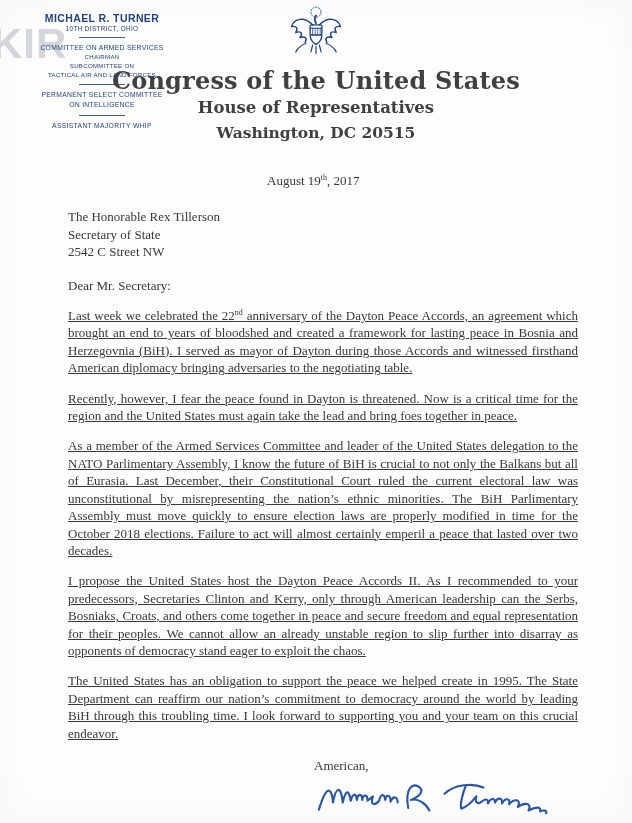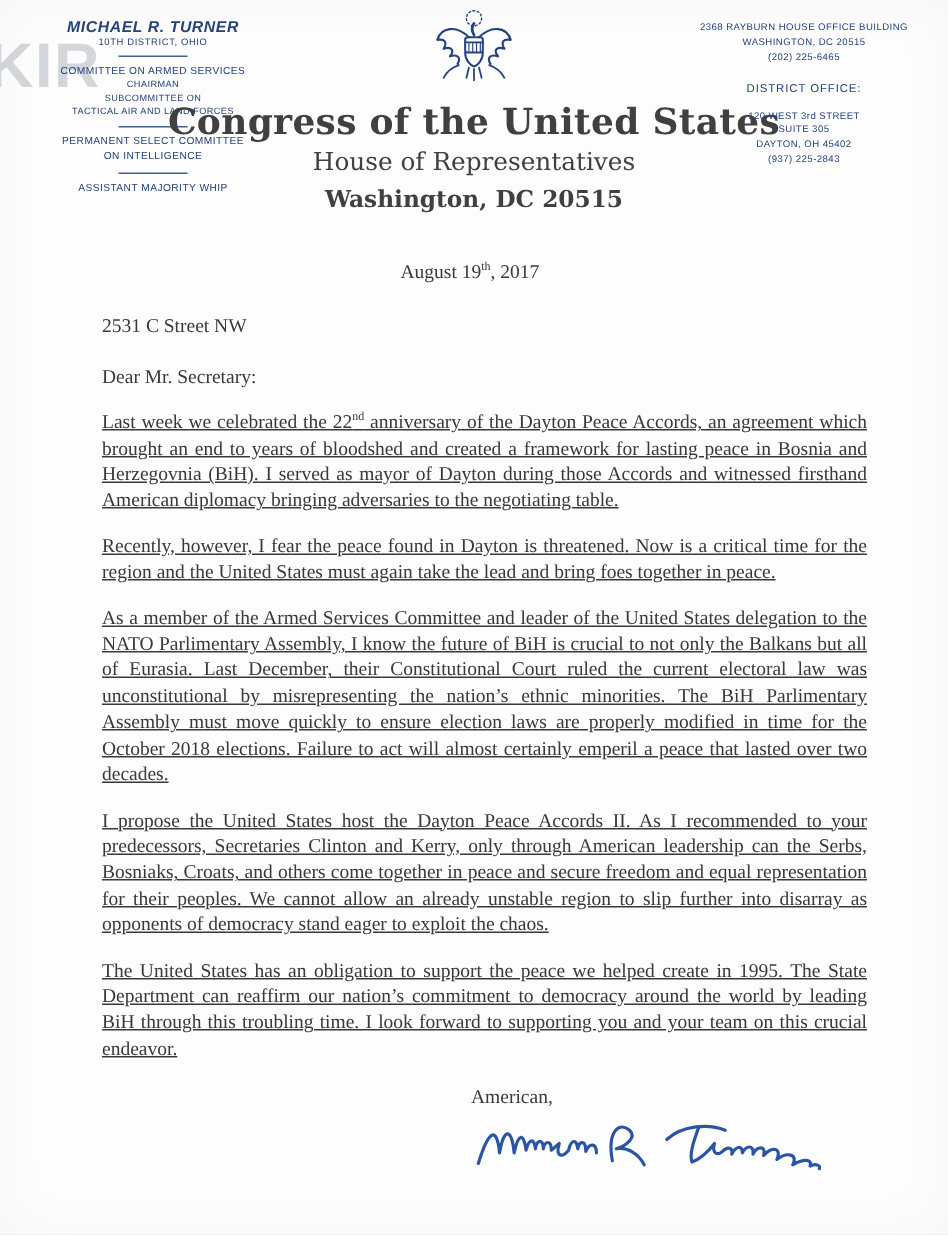--- a/index.html
+++ b/index.html
@@ -22,21 +22,21 @@
     z-index:1;user-select:none;
   }
   
   .letterhead{position:absolute;top:0;left:0;width:100%;height:160px;z-index:2;}
   .lh-left{
     position:absolute;left:6px;top:12px;width:192px;
     text-align:center;
     font-family:"Liberation Sans", sans-serif;
     color:#24437e;
   }
-  .lh-name{font-size:10.5px;font-weight:bold;letter-spacing:.4px;font-style:italic;}
+  .lh-name{font-size:10.5px;font-weight:bold;letter-spacing:.4px;}
   .lh-district{font-size:6.3px;letter-spacing:.4px;margin-top:1px;}
   .lh-rule{width:46px;height:1px;background:#24437e;margin:5px auto;opacity:.85;}
   .lh-group{font-size:6.8px;letter-spacing:.3px;line-height:1.45;}
   .lh-group .sub{font-size:6.1px;}
   .lh-right{
     position:absolute;left:448px;top:14px;width:176px;
     text-align:center;
     font-family:"Liberation Sans", sans-serif;
     color:#24437e;
     font-size:6.4px;letter-spacing:.3px;line-height:1.55;
@@ -45,21 +45,21 @@
   .lh-center{
     position:absolute;left:0;top:4px;width:100%;
     text-align:center;color:#404040;
   }
   .seal{display:block;margin:0 auto;}
   .lh-congress{
     font-family:"DejaVu Serif", serif;font-weight:bold;
     font-size:24px;line-height:1.0;margin-top:3px;letter-spacing:.2px;
   }
   .lh-house{
-    font-family:"DejaVu Serif", serif;font-weight:normal;
+    font-family:"DejaVu Serif", serif;font-weight:bold;
     font-size:16.5px;margin-top:5px;
   }
   .lh-city{
     font-family:"DejaVu Serif", serif;font-weight:bold;
     font-size:15.5px;margin-top:6px;
   }
   
   .letter{
     position:absolute;top:162px;left:0;width:632px;
     padding:0 54px 0 68px;box-sizing:border-box;
@@ -117,38 +117,30 @@
           <path d="M28 48 L26 56 M32 49 L32 58 M36 48 L38 56" stroke-width="1.4"></path>
           <path d="M20 46 C14 48 10 52 8 56" stroke-width="1.4"></path>
           <path d="M44 46 C50 48 54 52 56 56" stroke-width="1.4"></path>
         </g>
       </svg>
       <div class="lh-congress">Congress of the United States</div>
       <div class="lh-house">House of Representatives</div>
       <div class="lh-city">Washington, DC 20515</div>
     </div>
 
-    <div class="lh-right">
-      <div>2368 RAYBURN HOUSE OFFICE BUILDING</div>
-      <div>WASHINGTON, DC 20515</div>
-      <div>(202) 225-6465</div>
-      <div class="do-head">DISTRICT OFFICE:</div>
-      <div>120 WEST 3rd STREET</div>
-      <div>SUITE 305</div>
-      <div>DAYTON, OH 45402</div>
-      <div>(937) 225-2843</div>
-    </div>
   </div>
 
   <div class="letter">
 
     <div class="date-line"><span>August 19</span><sup>th</sup><span>, 2017</span></div>
 
     <div class="recipient">
-      <div>2531 C Street NW</div>
+      <div>The Honorable Rex Tillerson</div>
+      <div>Secretary of State</div>
+      <div>2542 C Street NW</div>
     </div>
 
     <div class="salutation">Dear Mr. Secretary:</div>
 
     <p><span>Last week we celebrated the 22</span><sup>nd</sup><span> anniversary of the Dayton Peace Accords, an agreement which brought an end to years of bloodshed and created a framework for lasting peace in Bosnia and Herzegovnia (BiH). I served as mayor of Dayton during those Accords and witnessed firsthand American diplomacy bringing adversaries to the negotiating table.</span></p>
 
     <p>Recently, however, I fear the peace found in Dayton is threatened. Now is a critical time for the region and the United States must again take the lead and bring foes together in peace.</p>
     <p>As a member of the Armed Services Committee and leader of the United States delegation to the NATO Parlimentary Assembly, I know the future of BiH is crucial to not only the Balkans but all of Eurasia. Last December, their Constitutional Court ruled the current electoral law was unconstitutional by misrepresenting the nation’s ethnic minorities. The BiH Parlimentary Assembly must move quickly to ensure election laws are properly modified in time for the October 2018 elections. Failure to act will almost certainly emperil a peace that lasted over two decades.</p>
     <p>I propose the United States host the Dayton Peace Accords II. As I recommended to your predecessors, Secretaries Clinton and Kerry, only through American leadership can the Serbs, Bosniaks, Croats, and others come together in peace and secure freedom and equal representation for their peoples. We cannot allow an already unstable region to slip further into disarray as opponents of democracy stand eager to exploit the chaos.</p>
     <p>The United States has an obligation to support the peace we helped create in 1995. The State Department can reaffirm our nation’s commitment to democracy around the world by leading BiH through this troubling time. I look forward to supporting you and your team on this crucial endeavor.</p>

